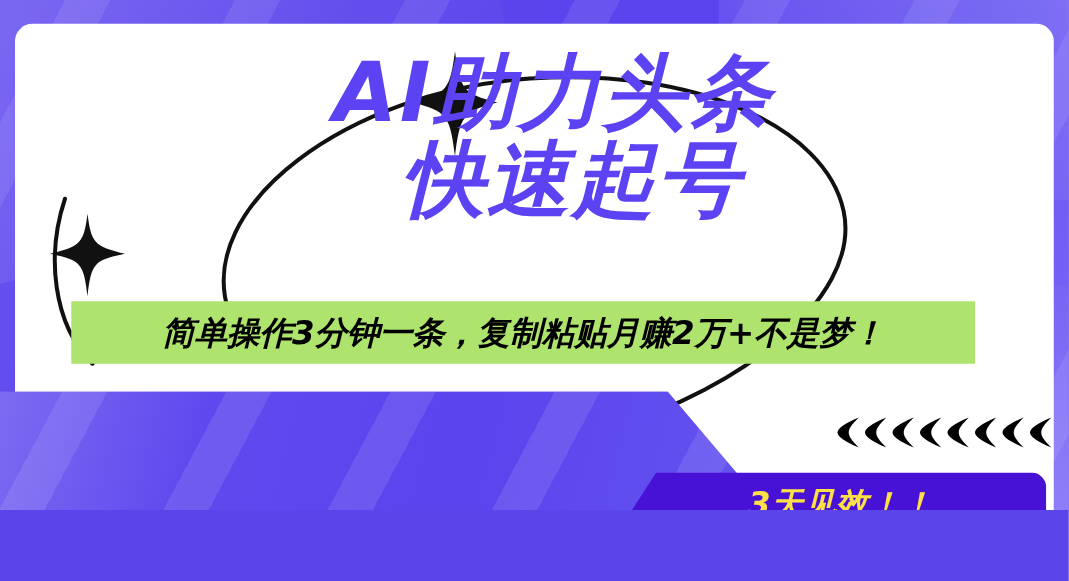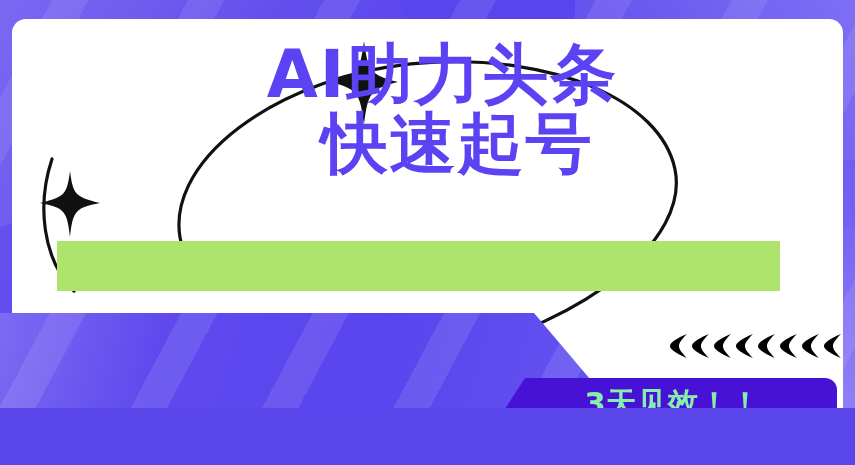--- a/index.html
+++ b/index.html
@@ -1,21 +1,21 @@
 <!DOCTYPE html>
 <html><head>
 <meta charset="utf-8">
 <style>
   html,body{margin:0;padding:0;}
   body{
     width:855px;height:465px;overflow:hidden;
     font-family:"Liberation Sans","DejaVu Sans",sans-serif;
     background:#5a45ea;
   }
-  .poster{position:relative;width:855px;height:408px;overflow:hidden;}
+  .poster{position:relative;width:855px;height:408px;overflow:hidden;font-style:italic;}
 
   
   .bg{position:absolute;inset:0;
       background:linear-gradient(115deg,#6a55f0 0%,#5b45ec 28%,#5a44ee 55%,#6756f2 78%,#7b68f6 100%);}
   .bg-stripes{position:absolute;inset:0;
       background:repeating-linear-gradient(118deg,
         rgba(255,255,255,0.00) 0px,
         rgba(255,255,255,0.00) 46px,
         rgba(255,255,255,0.085) 46px,
         rgba(255,255,255,0.085) 78px,
@@ -69,21 +69,21 @@
         rgba(255,255,255,0.10) 44px,
         rgba(255,255,255,0.10) 76px,
         rgba(255,255,255,0.00) 76px,
         rgba(255,255,255,0.00) 116px);}
   .aud-text{position:absolute;left:26px;top:371px;width:480px;
             font-size:27px;font-weight:bold;color:#f4593f;white-space:nowrap;
             font-family:"DejaVu Sans","Liberation Sans",sans-serif;
             -webkit-text-stroke:4px #ffffff;paint-order:stroke fill;}
   .res-text{position:absolute;left:492px;top:378px;width:345px;height:51px;
             display:flex;align-items:center;justify-content:center;
-            font-size:31px;font-weight:bold;color:#86efac;white-space:nowrap;
+            font-size:26px;font-weight:bold;color:#fde047;white-space:nowrap;
             font-family:"DejaVu Sans","Liberation Sans",sans-serif;
             padding-left:16px;box-sizing:border-box;}
 </style>
 </head>
 <body>
 
 <div class="poster">
 
   <div class="bg"></div>
   <div class="bg-stripes"></div>
@@ -106,20 +106,21 @@
         <path d="M0,-34 C 3,-11 5,-8 30,-2 C 5,3 3,6 0,32 C -3,6 -5,3 -30,-2 C -5,-8 -3,-11 0,-34 Z" fill="#111"></path>
       </g>
     </svg>
 
     <div class="headline">
       <div class="hl-line hl-1">AI助力头条</div>
       <div class="hl-line hl-2">快速起号</div>
     </div>
 
     <div class="green-strip"></div>
+    <div class="green-text">简单操作3分钟一条，复制粘贴月赚2万+不是梦！</div>
 
   </div>
 
   <div class="aud-banner"></div>
   <div class="aud-banner-stripes"></div>
 
   <div class="chevrons">
     <svg class="chev" viewBox="0 0 22 26">
         <path d="M19,1 C 7,6 2,10 2,13 C 2,16 7,20 19,25 C 13,19 11,16 11,13 C 11,10 13,7 19,1 Z" fill="#000"></path>
       </svg>

